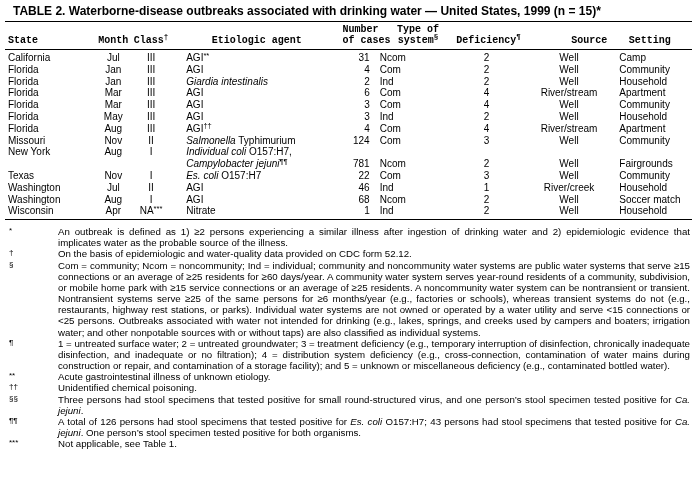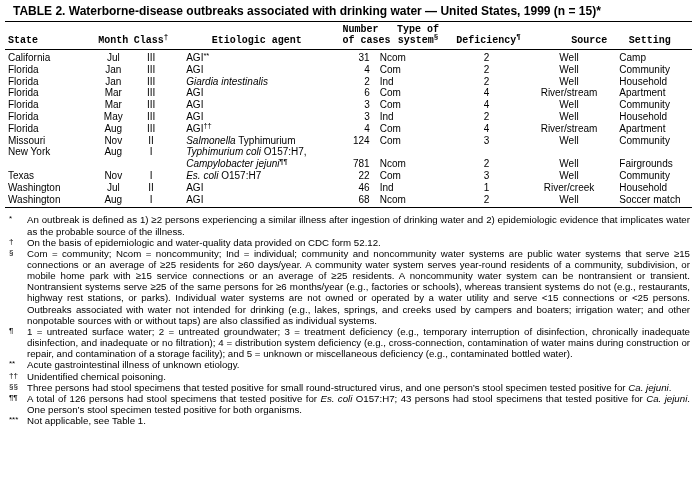--- a/index.html
+++ b/index.html
@@ -42,20 +42,21 @@
   .sup{font-size:7.5px;position:relative;top:-3.5px;line-height:0;}
   .fns{margin-top:6px;}
   .fn{display:flex;}
   .fn-m{
     flex:0 0 22px;box-sizing:border-box;padding-left:4px;
     font-size:8px;line-height:11.1px;position:relative;top:-1px;
   }
   .fn-t{
     flex:1;font-size:9.7px;line-height:11.15px;text-align:justify;
     padding-right:2px;
+    margin-left:31px;
   }
 </style>
 </head>
 <body>
 
 <div class="title">TABLE 2. Waterborne-disease outbreaks associated with drinking water — United States, 1999 (n = 15)*</div>
 <hr class="rule">
 
 <table>
   <colgroup>
@@ -188,21 +189,21 @@
         <td class="c-cases">124</td>
         <td class="c-type">Com</td>
         <td class="c-def">3</td>
         <td class="c-source">Well</td>
         <td class="c-setting">Community</td>
       </tr>
       <tr>
         <td class="c-state">New York</td>
         <td class="c-month">Aug</td>
         <td class="c-cls"><span>I</span></td>
-        <td class="c-agent"><i>Typhimurium coli</i><span> O157:H7,</span></td>
+        <td class="c-agent"><i>Individual coli</i><span> O157:H7,</span></td>
         <td class="c-cases"></td>
         <td class="c-type"></td>
         <td class="c-def"></td>
         <td class="c-source"></td>
         <td class="c-setting"></td>
       </tr>
       <tr>
         <td class="c-state"></td>
         <td class="c-month"></td>
         <td class="c-cls"></td>
@@ -239,20 +240,31 @@
         <td class="c-state">Washington</td>
         <td class="c-month">Aug</td>
         <td class="c-cls"><span>I</span></td>
         <td class="c-agent"><span>AGI</span></td>
         <td class="c-cases">68</td>
         <td class="c-type">Ncom</td>
         <td class="c-def">2</td>
         <td class="c-source">Well</td>
         <td class="c-setting">Soccer match</td>
       </tr>
+      <tr>
+        <td class="c-state">Wisconsin</td>
+        <td class="c-month">Apr</td>
+        <td class="c-cls"><span>NA</span><span class="sup">***</span></td>
+        <td class="c-agent"><span>Nitrate</span></td>
+        <td class="c-cases">1</td>
+        <td class="c-type">Ind</td>
+        <td class="c-def">2</td>
+        <td class="c-source">Well</td>
+        <td class="c-setting">Household</td>
+      </tr>
     </tbody>
 </table>
 
 <div class="fns">
     <div class="fn">
       <div class="fn-m">*</div>
       <div class="fn-t"><span>An outbreak is defined as 1) ≥2 persons experiencing a similar illness after ingestion of drinking water and 2) epidemiologic evidence that implicates water as the probable source of the illness.</span></div>
     </div>
     <div class="fn">
       <div class="fn-m">†</div>

